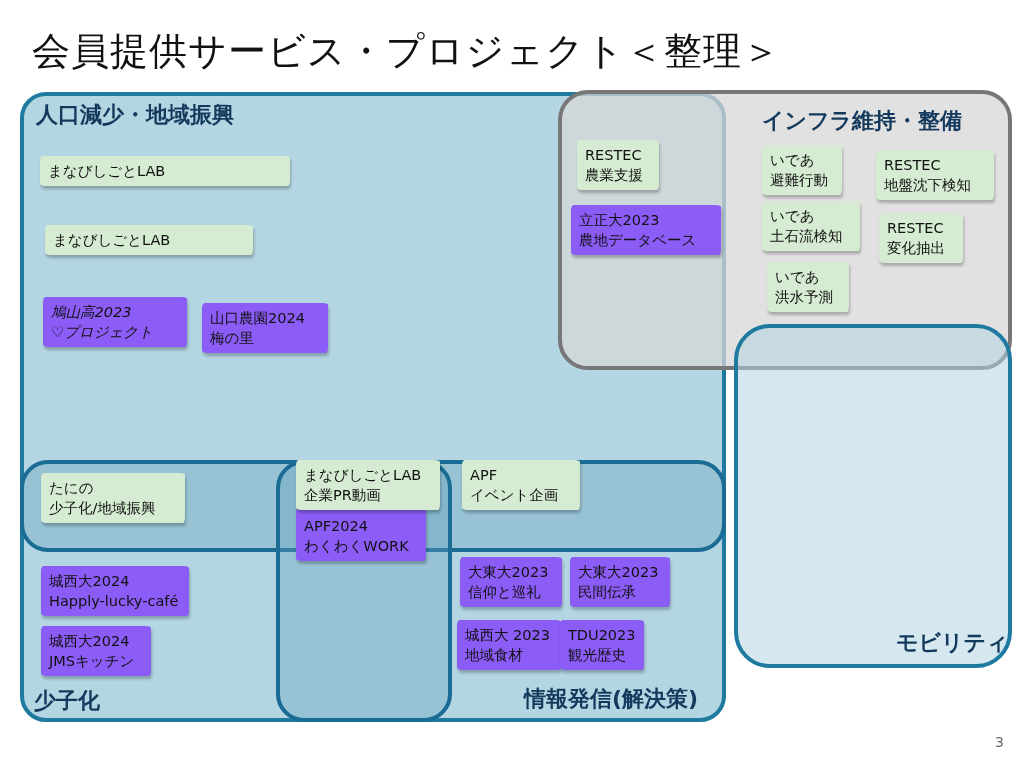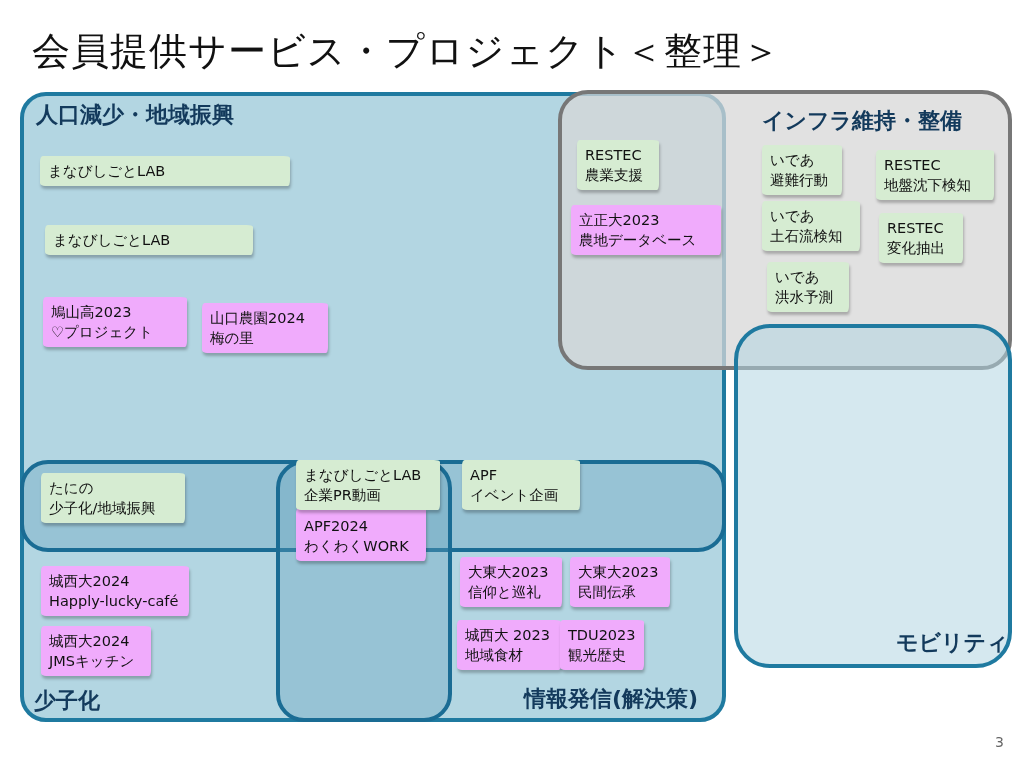--- a/index.html
+++ b/index.html
@@ -11,21 +11,21 @@
   .r-pop { left:20px; top:92px; width:706px; height:630px; background:#b3d6e2; border:4px solid #1f7aa0; }
   .r-infra { left:558px; top:90px; width:454px; height:280px; background:rgba(215,215,215,0.75); border:4px solid #777; border-radius:30px; }
   .r-mob { left:734px; top:324px; width:278px; height:344px; background:rgba(179,214,226,0.55); border:4px solid #1f7aa0; border-radius:36px; }
   .r-child { left:20px; top:460px; width:706px; height:92px; background:rgba(100,160,190,0.35); border:4px solid #1a6c94; border-radius:28px; }
   .r-info { left:276px; top:460px; width:176px; height:262px; background:rgba(100,160,190,0.35); border:4px solid #1a6c94; border-radius:28px; }
   .label { position:absolute; font-weight:bold; color:#133a5c; font-size:22px; white-space:nowrap; }
   .note { position:absolute; box-sizing:border-box; padding:5px 8px; font-size:14.5px; line-height:20px;
           color:#111; box-shadow:1px 3px 3px rgba(0,0,0,0.25); white-space:nowrap;
           border-radius:3px 6px 2px 5px / 5px 2px 6px 3px; }
   .green { background:#d6ecd2; }
-  .yellow { background:#f0abfc; }
+  .yellow { background:#8b5cf6; }
   .pagenum { position:absolute; right:20px; top:734px; font-size:14px; color:#666; }
 </style>
 </head>
 <body>
 
 <div class="title">会員提供サービス・プロジェクト＜整理＞</div>
 
 <div class="region r-pop"></div>
 <div class="region r-infra"></div>
 <div class="region r-mob"></div>
@@ -37,21 +37,21 @@
 <div class="label" style="left:876px;top:628px;margin-left:20px;">モビリティ</div>
 <div class="label" style="left:34px;top:686px;">少子化</div>
 <div class="label" style="left:524px;top:684px;">情報発信(解決策)</div>
 
 <div class="note green" id="n1" style="left:40px;top:156px;width:250px;">
     <div>まなびしごとLAB</div>
   </div>
 <div class="note green" id="n2" style="left:45px;top:225px;width:208px;">
     <div>まなびしごとLAB</div>
   </div>
-<div class="note yellow" id="n3" style="left:43px;top:297px;width:144px;">
+<div class="note yellow" id="n3" style="left:43px;top:297px;width:144px;font-style:italic;">
     <div>鳩山高2023</div>
     <div>♡プロジェクト</div>
   </div>
 <div class="note yellow" id="n4" style="left:202px;top:303px;width:126px;">
     <div>山口農園2024</div>
     <div>梅の里</div>
   </div>
 <div class="note green" id="n5" style="left:577px;top:140px;width:82px;">
     <div>RESTEC</div>
     <div>農業支援</div>

